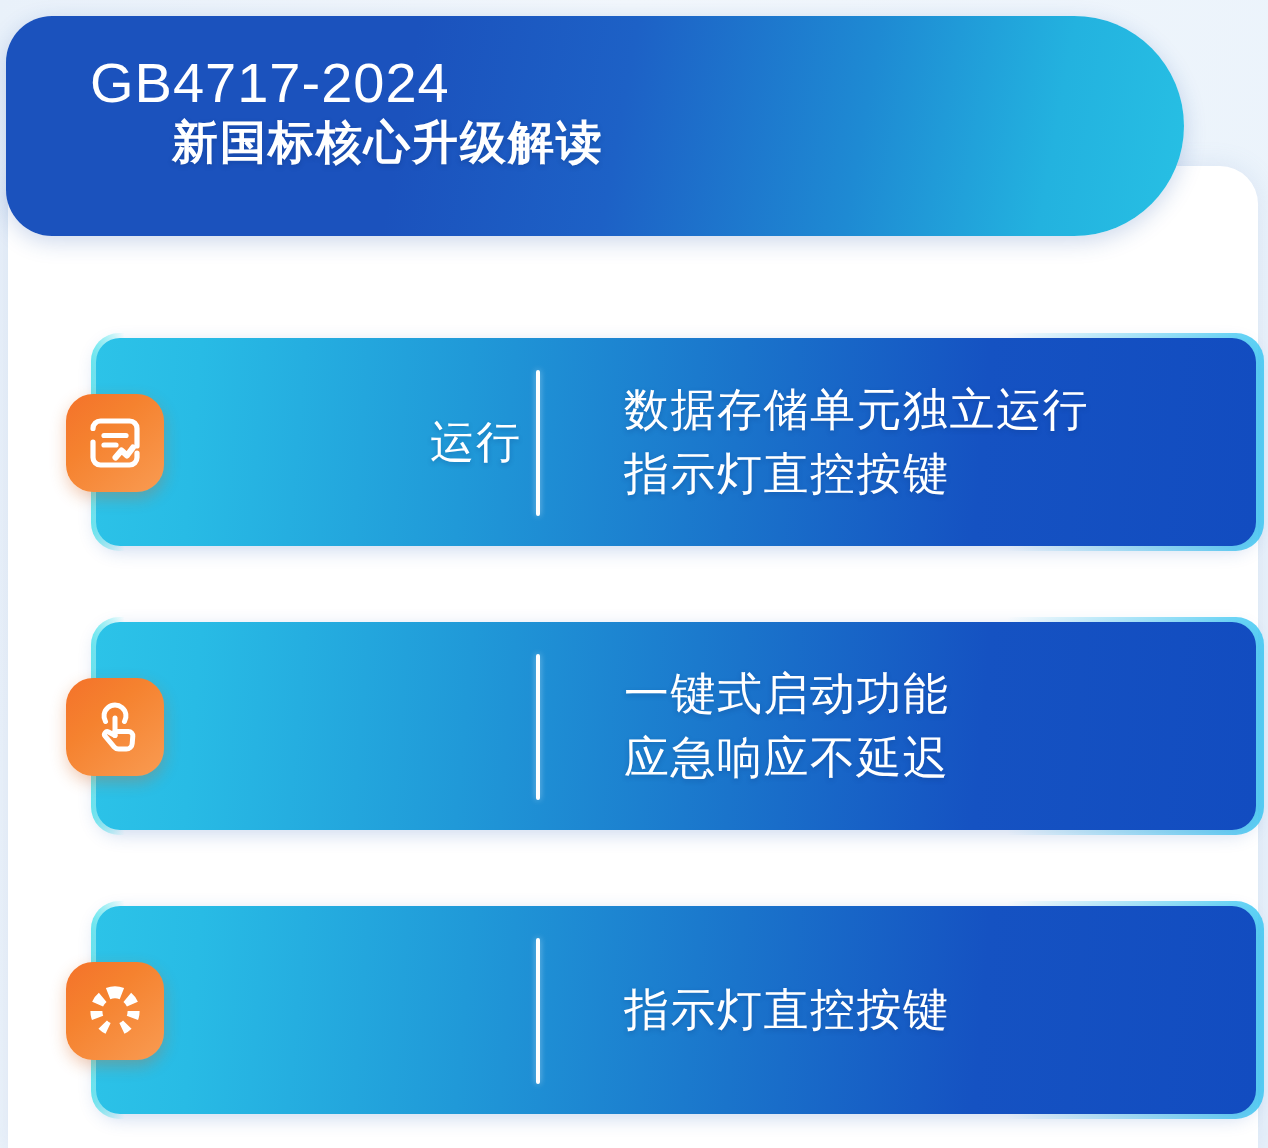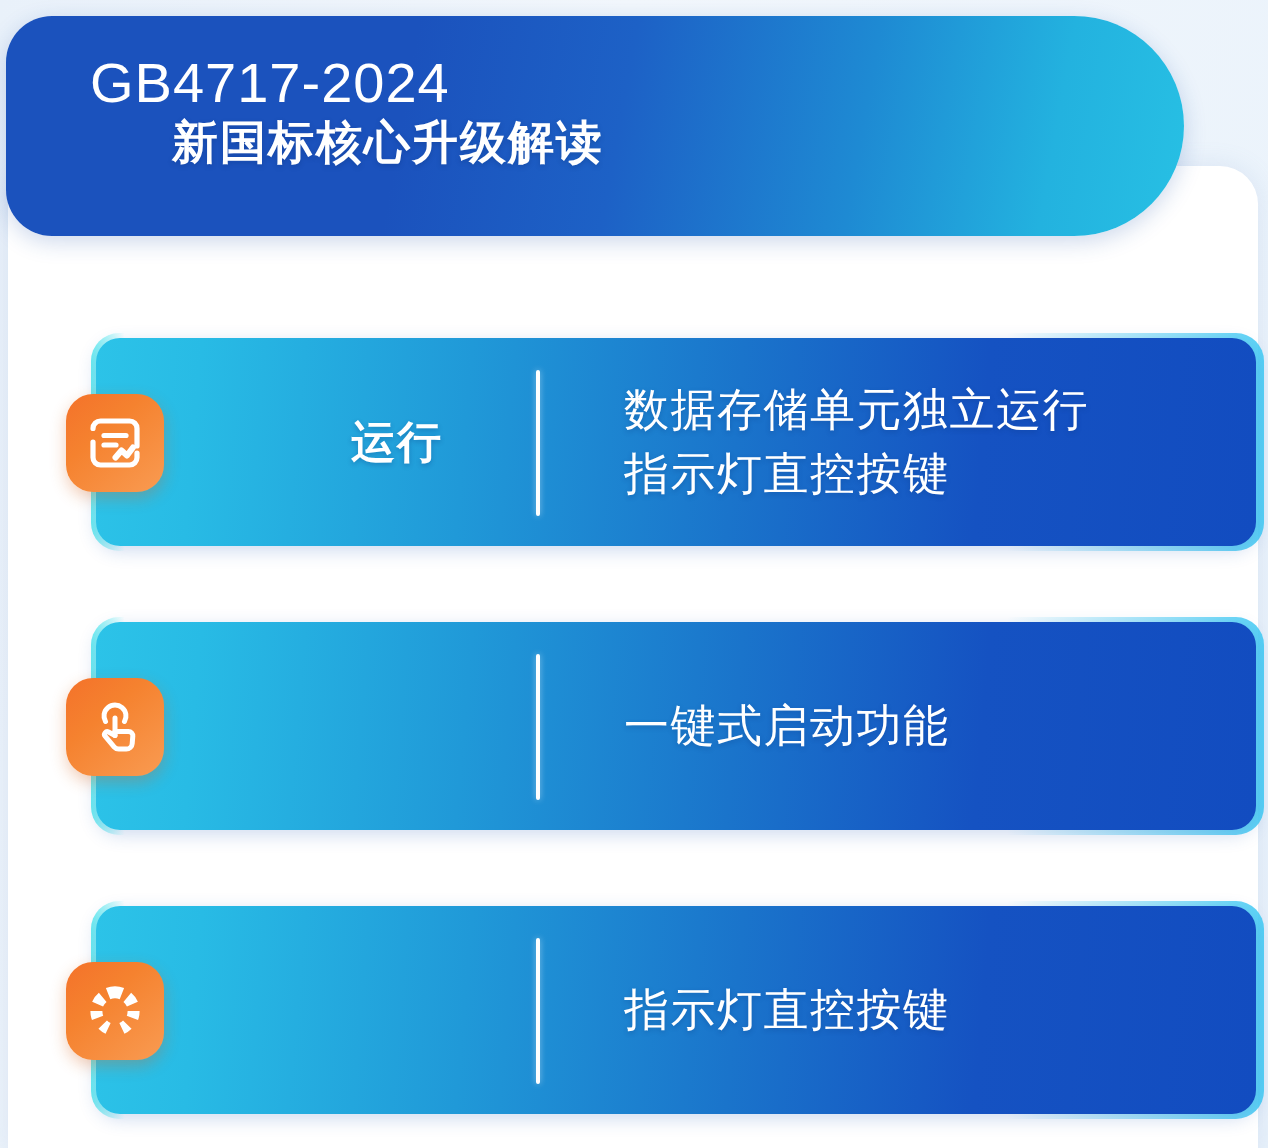--- a/index.html
+++ b/index.html
@@ -156,25 +156,25 @@
 
   
   .card-label {
     position: absolute;
     left: 176px;
     top: 0;
     width: 250px;
     height: 208px;
     display: flex;
     flex-direction: column;
-    align-items: center;
+    align-items: flex-end;
     justify-content: center;
     z-index: 2;
     color: #ffffff;
-    font-weight: 700;
+    font-weight: 400;
     font-size: 44px;
     line-height: 1.32;
     letter-spacing: 2px;
     text-shadow: 0 2px 5px rgba(10,50,120,0.30);
   }
 
   
   .card-divider {
     position: absolute;
     left: 440px;
@@ -246,20 +246,21 @@
       </div>
     </div>
 
     <div class="card-wrap">
       <div class="card-rim"></div>
       <div class="card-rim-left"></div>
       <div class="card">
         <div class="card-divider"></div>
         <div class="card-desc">
           <span>一键式启动功能</span>
+          <span>应急响应不延迟</span>
         </div>
       </div>
       <div class="icon-tile">
         <svg width="62" height="62" viewBox="0 0 62 62" fill="none" stroke="#ffffff" stroke-width="5" stroke-linecap="round" stroke-linejoin="round">
           <path d="M21.5 25.5a11 11 0 1 1 19 0"></path>
           <path d="M31 22v17.5"></path>
           <path d="M31 39.5l-6.5-3.5c-2.6-1.3-5.3 1.9-3.4 4.2l9.2 10.9c1.1 1.3 2.7 2 4.4 2h7.6c3.1 0 5.7-2.4 5.9-5.5l.6-7.5c.2-2.5-1.8-4.6-4.3-4.6H31"></path>
         </svg>
       </div>
     </div>

